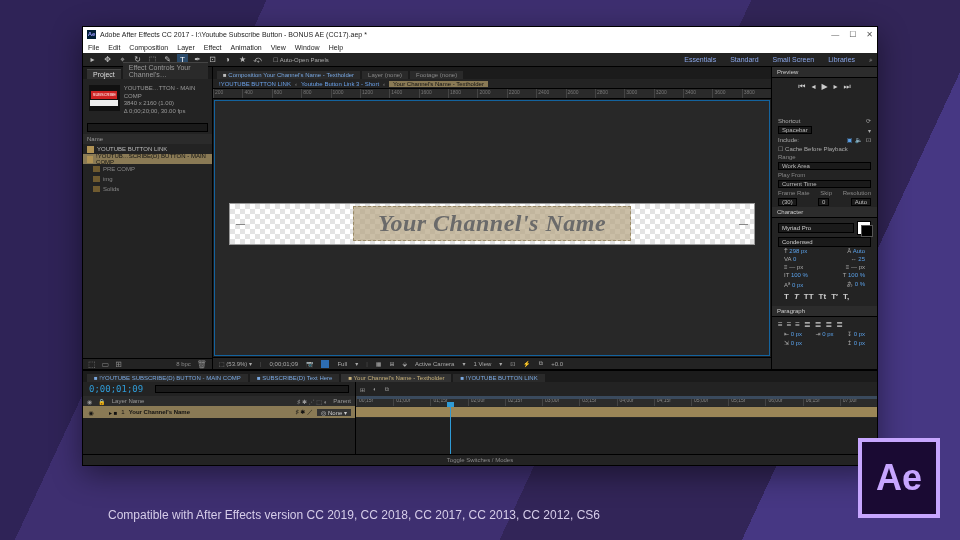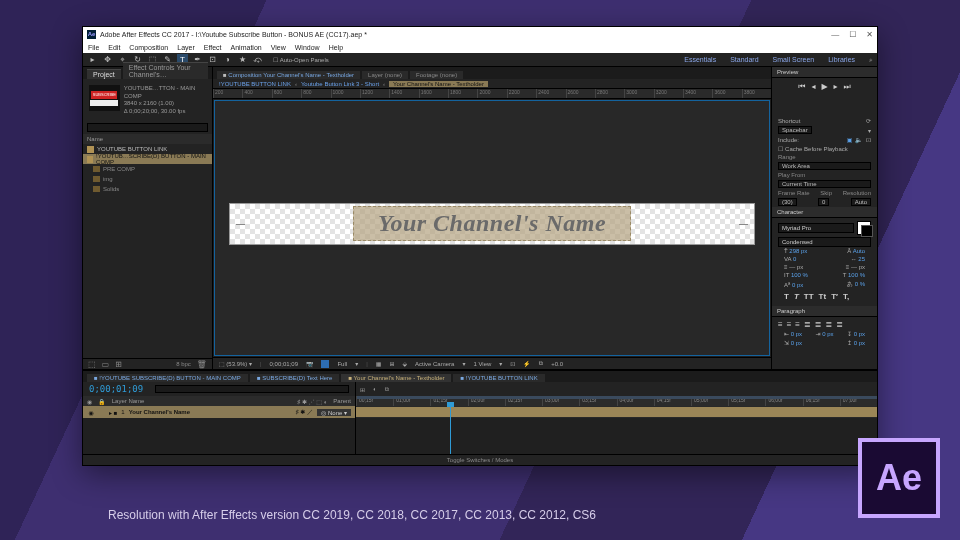--- a/index.html
+++ b/index.html
@@ -439,13 +439,13 @@
         <div class="playhead"></div>
       </div>
     </div>
     <div class="tl-foot">
         <span>Toggle Switches / Modes</span>
       </div>
   </div>
 </div>
 
 <div class="ae-logo">Ae</div>
-<div class="promo">Resolution with After Effects version CC 2019, CC 2018, CC 2017, CC 2013, CC 2012, CS6</div>
+<div class="promo">Compatible with After Effects version CC 2019, CC 2018, CC 2017, CC 2013, CC 2012, CS6</div>
 
 </body></html>

